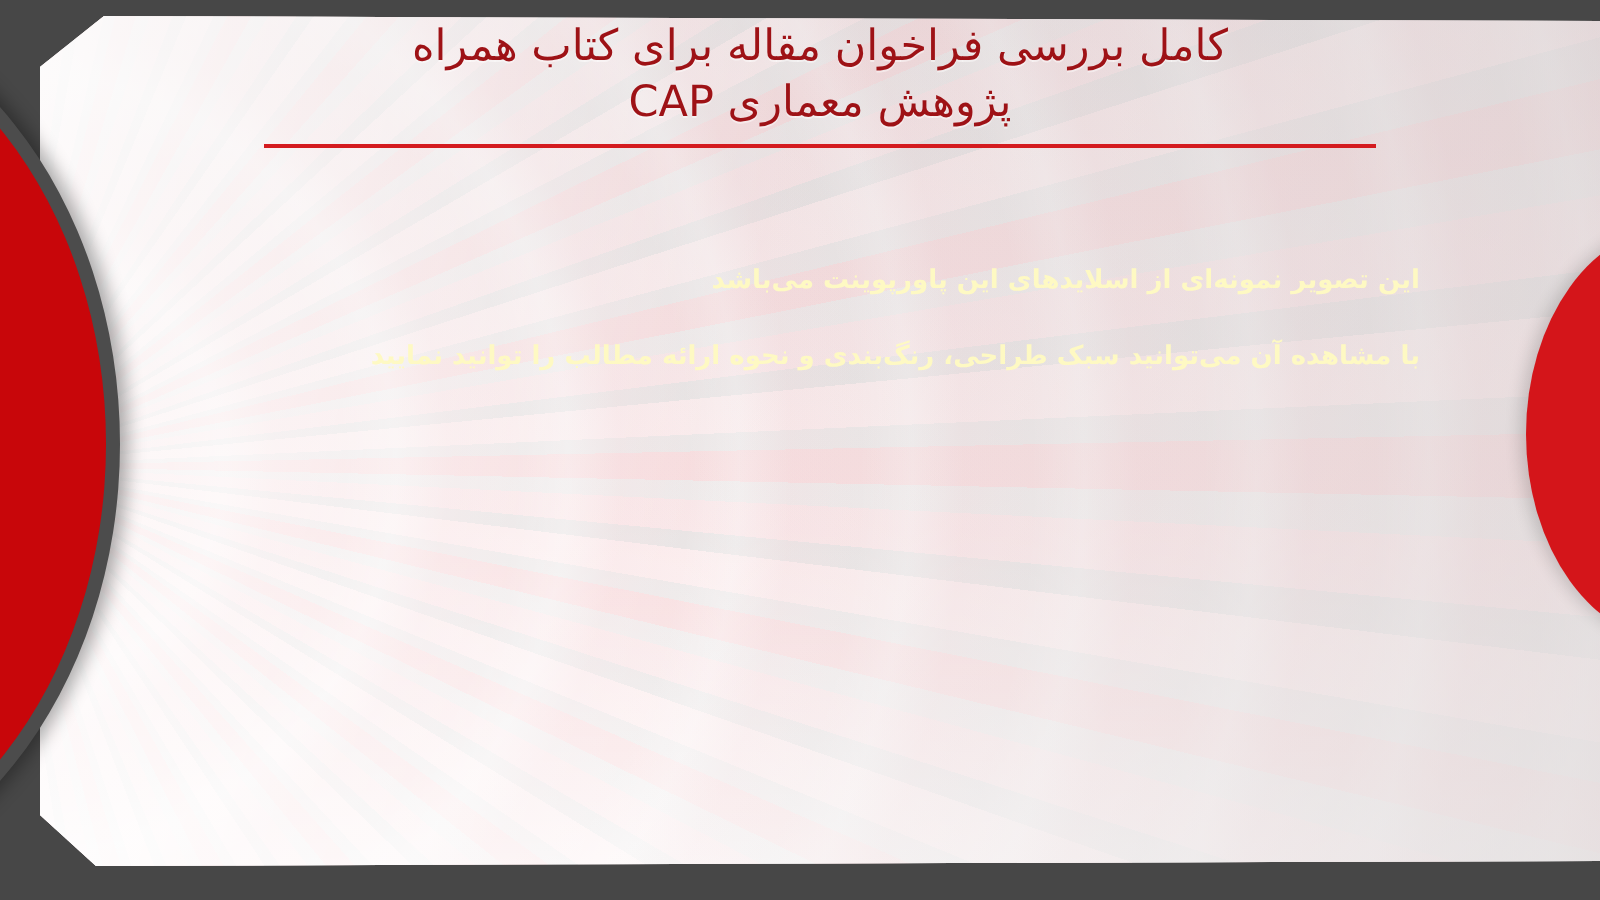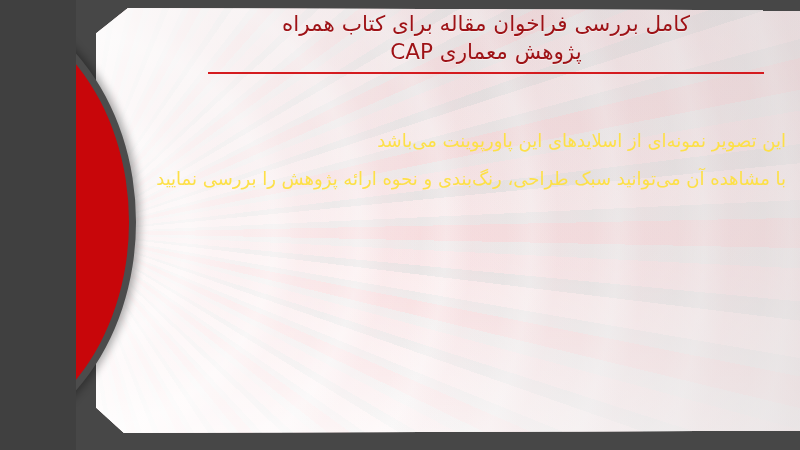--- a/index.html
+++ b/index.html
@@ -3,21 +3,21 @@
 <meta charset="utf-8">
 <title>Slide</title>
 <style>
   html, body {
     margin: 0;
     padding: 0;
     background: #404040;
   }
   #slide {
     position: relative;
-    width: 724px;
+    width: 800px;
     height: 450px;
     overflow: hidden;
     background: #474747;
     font-family: "DejaVu Sans", "Liberation Sans", sans-serif;
   }
 
   
   .frame {
     position: absolute;
     inset: 0;
@@ -144,24 +144,24 @@
   .body-block {
     position: absolute;
     left: 90px;
     top: 122px;
     width: 620px;
     z-index: 8;
     text-align: right;
     direction: rtl;
   }
   .body-line {
-    color: #fde047;
-    font-size: 18px;
+    color: #fef9c3;
+    font-size: 13px;
     line-height: 38px;
-    font-weight: 400;
+    font-weight: 700;
     white-space: nowrap;
   }
 </style>
 </head>
 <body>
 
 <div id="slide">
 
   <div class="frame"></div>
 
@@ -175,16 +175,16 @@
   <div class="ellipse-left"></div>
 
   <div class="title-block">
     <div class="title-line">کامل بررسی فراخوان مقاله برای کتاب همراه</div>
     <div class="title-line">پژوهش معماری CAP</div>
     <div class="title-rule"></div>
   </div>
 
   <div class="body-block">
     <div class="body-line">این تصویر نمونه‌ای از اسلایدهای این پاورپوینت می‌باشد</div>
-    <div class="body-line">با مشاهده آن می‌توانید سبک طراحی، رنگ‌بندی و نحوه ارائه پژوهش را بررسی نمایید</div>
+    <div class="body-line">با مشاهده آن می‌توانید سبک طراحی، رنگ‌بندی و نحوه ارائه مطالب را توانید نمایید</div>
   </div>
 
 </div>
 
 </body></html>

